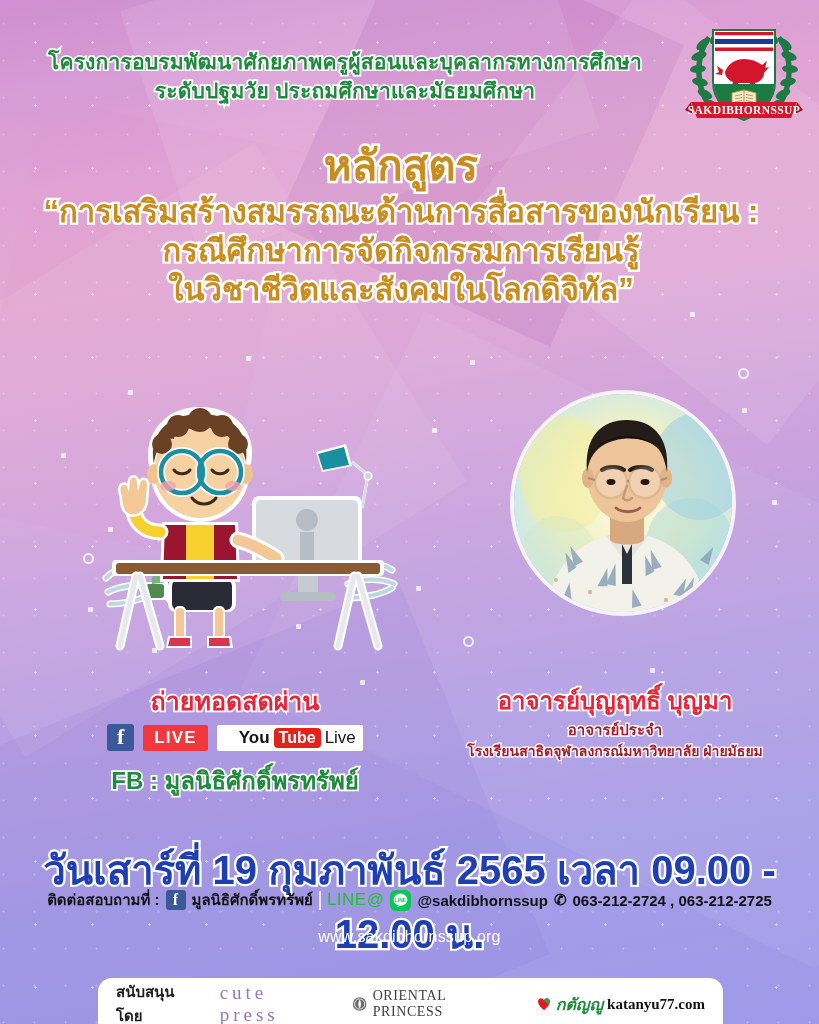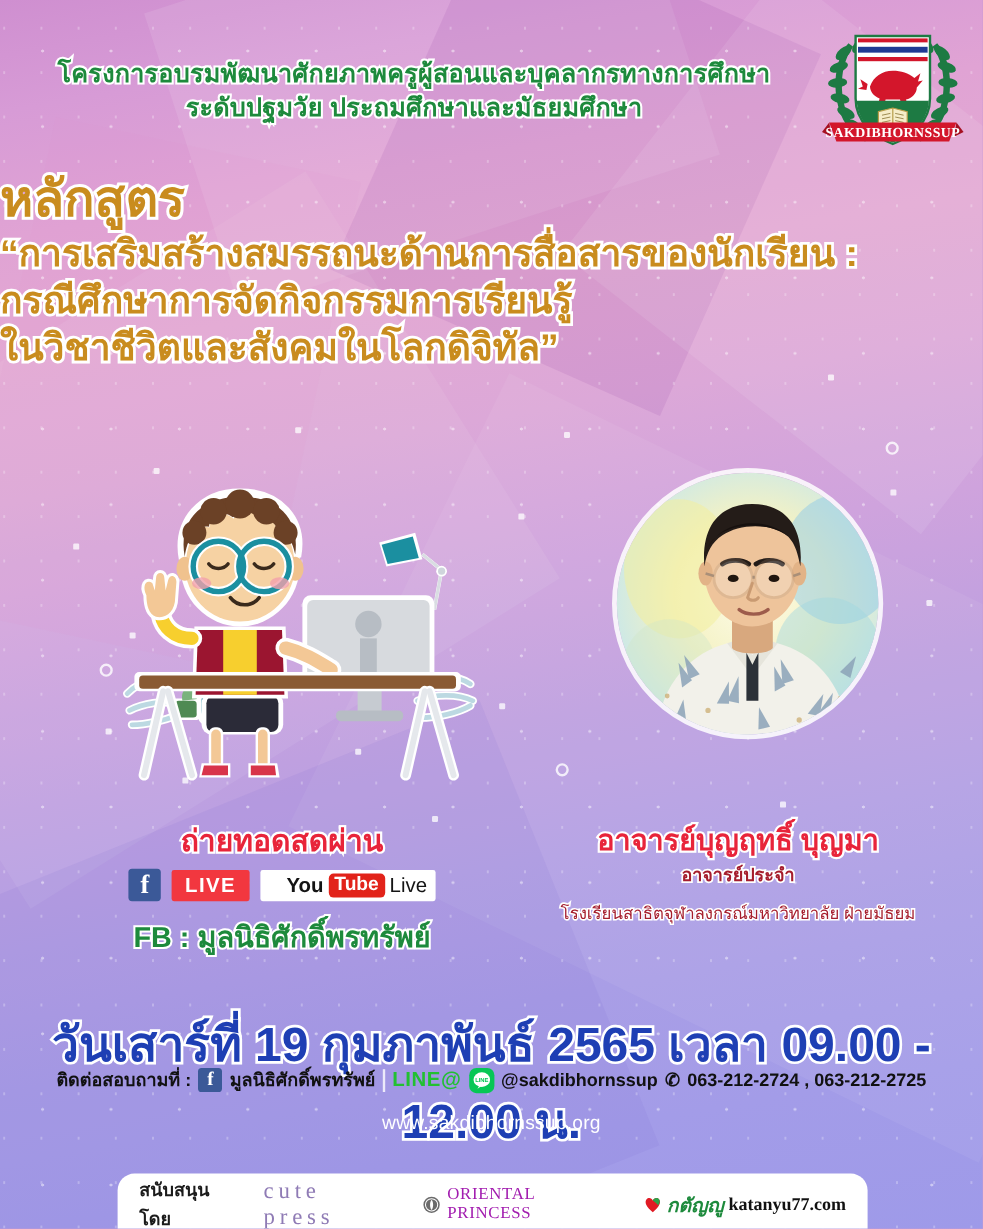--- a/index.html
+++ b/index.html
@@ -83,21 +83,21 @@
     paint-order: stroke fill;
     letter-spacing: .2px;
   }
   .head-line-1 { font-size: 21px; line-height: 28px; }
   .head-line-2 { font-size: 21px; line-height: 30px; }
 
   
   .crest { position: absolute; top: 14px; right: 12px; width: 126px; height: 122px; }
 
   
-  .title-block { position: absolute; top: 140px; left: 0; width: 770px; }
+  .title-block { position: absolute; top: 140px; left: 16px; width: 770px; text-align: center; }
   .title-main {
     font-size: 42px; font-weight: bold; line-height: 52px;
     color: #c98c1e;
     -webkit-text-stroke: 5px #ffffff;
     paint-order: stroke fill;
   }
   .title-sub {
     font-size: 31px; font-weight: bold; line-height: 39px;
     color: #c98c1e;
     -webkit-text-stroke: 4.6px #ffffff;
@@ -143,21 +143,21 @@
   .speaker { position: absolute; left: 420px; top: 686px; width: 390px; text-align: center; }
   .speaker-name {
     font-size: 24px; font-weight: bold; color: #e8243a;
     -webkit-text-stroke: 3.6px #ffffff; paint-order: stroke fill; line-height: 30px;
   }
   .speaker-role {
     margin-top: 4px; font-size: 15px; font-weight: bold; color: #a51d2d;
     -webkit-text-stroke: 2.8px #ffffff; paint-order: stroke fill; line-height: 20px;
   }
   .speaker-org {
-    margin-top: 12px; font-size: 14px; font-weight: normal; color: #a51d2d;
+    margin-top: 2px; font-size: 14px; font-weight: bold; color: #a51d2d;
     -webkit-text-stroke: 2.6px #ffffff; paint-order: stroke fill; line-height: 19px;
   }
 
   
   .date-line {
     position: absolute; top: 838px; left: 0; width: 819px; text-align: center;
     font-size: 40px; font-weight: bold; color: #1e3fb4;
     -webkit-text-stroke: 4.4px #ffffff; paint-order: stroke fill;
   }
 
@@ -165,21 +165,21 @@
   .contact {
     position: absolute; top: 888px; left: 0; width: 819px;
     display: flex; align-items: center; justify-content: center; gap: 6px;
     font-size: 15px; font-weight: bold; color: #1b1b1b;
   }
   .contact-fb { width: 20px; height: 20px; background: #3b5998; border-radius: 3px;
                 display: flex; align-items: center; justify-content: center;
                 color: #fff; font-size: 16px; font-weight: bold;
                 font-family: "Liberation Serif", serif; line-height: 1; padding-bottom: 1px; }
   .divider-bar { width: 2px; height: 19px; background: rgba(255,255,255,0.8); }
-  .line-at { color: #22c032; font-size: 17px; font-weight: bold; letter-spacing: .5px; }
+  .line-at { color: #22c032; font-size: 17px; font-weight: normal; letter-spacing: .5px; }
   .line-icon { width: 21px; height: 21px; background: #06c755; border-radius: 6px;
                display: flex; align-items: center; justify-content: center; }
   .phone-ico { font-size: 15px; color: #111; }
   .contact-txt { color: #111; }
 
   
   .website {
     position: absolute; top: 928px; left: 0; width: 819px; text-align: center;
     font-size: 16px; color: #ffffff; letter-spacing: .2px;
   }
@@ -188,21 +188,21 @@
   .sponsor-bar {
     position: absolute; left: 98px; top: 978px; width: 625px; height: 52px;
     background: #ffffff; border-radius: 14px 14px 0 0;
     display: flex; align-items: center; justify-content: center; gap: 22px;
     padding: 0 18px;
   }
   .sp-label { font-size: 15px; font-weight: bold; color: #1b1b1b; }
   .sp-cute { font-size: 19px; color: #8f7bb5; letter-spacing: 4px;
              font-family: "Liberation Serif", serif; }
   .sp-op { display: flex; align-items: center; gap: 5px; }
-  .sp-op-txt { font-size: 14px; color: #a21caf; letter-spacing: .6px;
+  .sp-op-txt { font-size: 14px; color: #404040; letter-spacing: .6px;
                font-family: "Liberation Serif", serif; }
   .sp-kat { display: flex; align-items: center; gap: 4px; }
   .sp-kat-thai { font-size: 16px; font-weight: bold; color: #1d8a3c; font-style: italic; }
   .sp-kat-url { font-size: 15px; font-weight: bold; color: #111;
                 font-family: "Liberation Serif", serif; }
 </style>
 </head>
 <body>
 
 <div class="poster">

